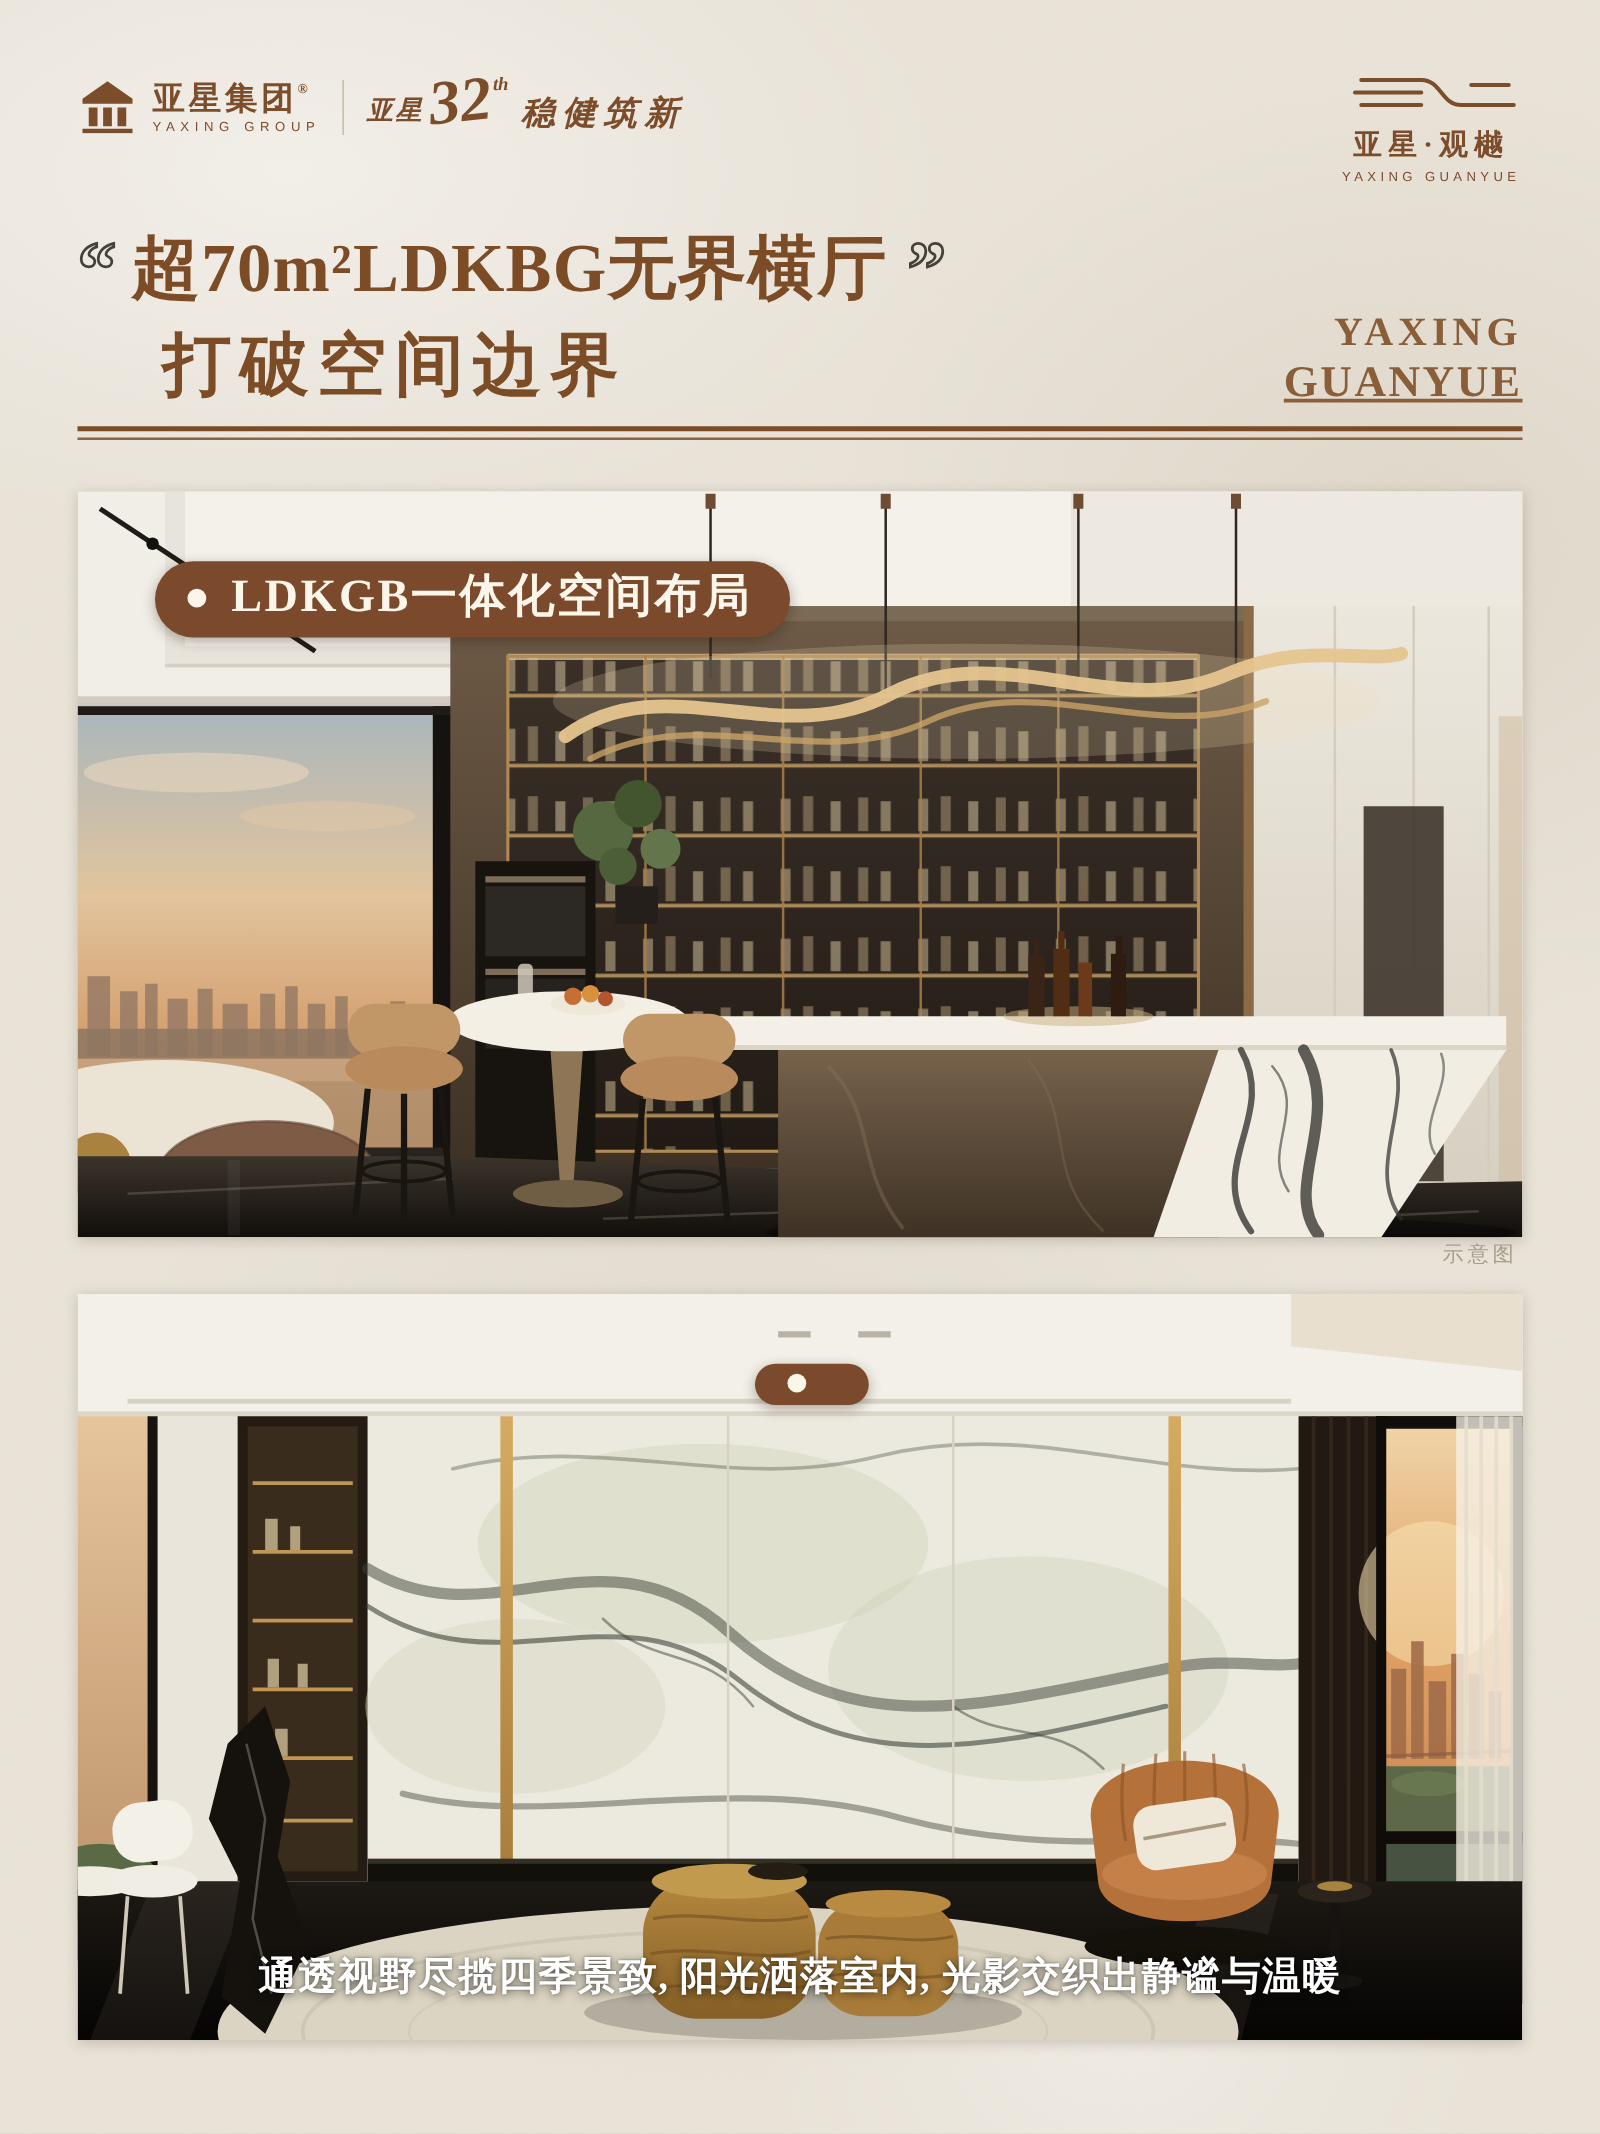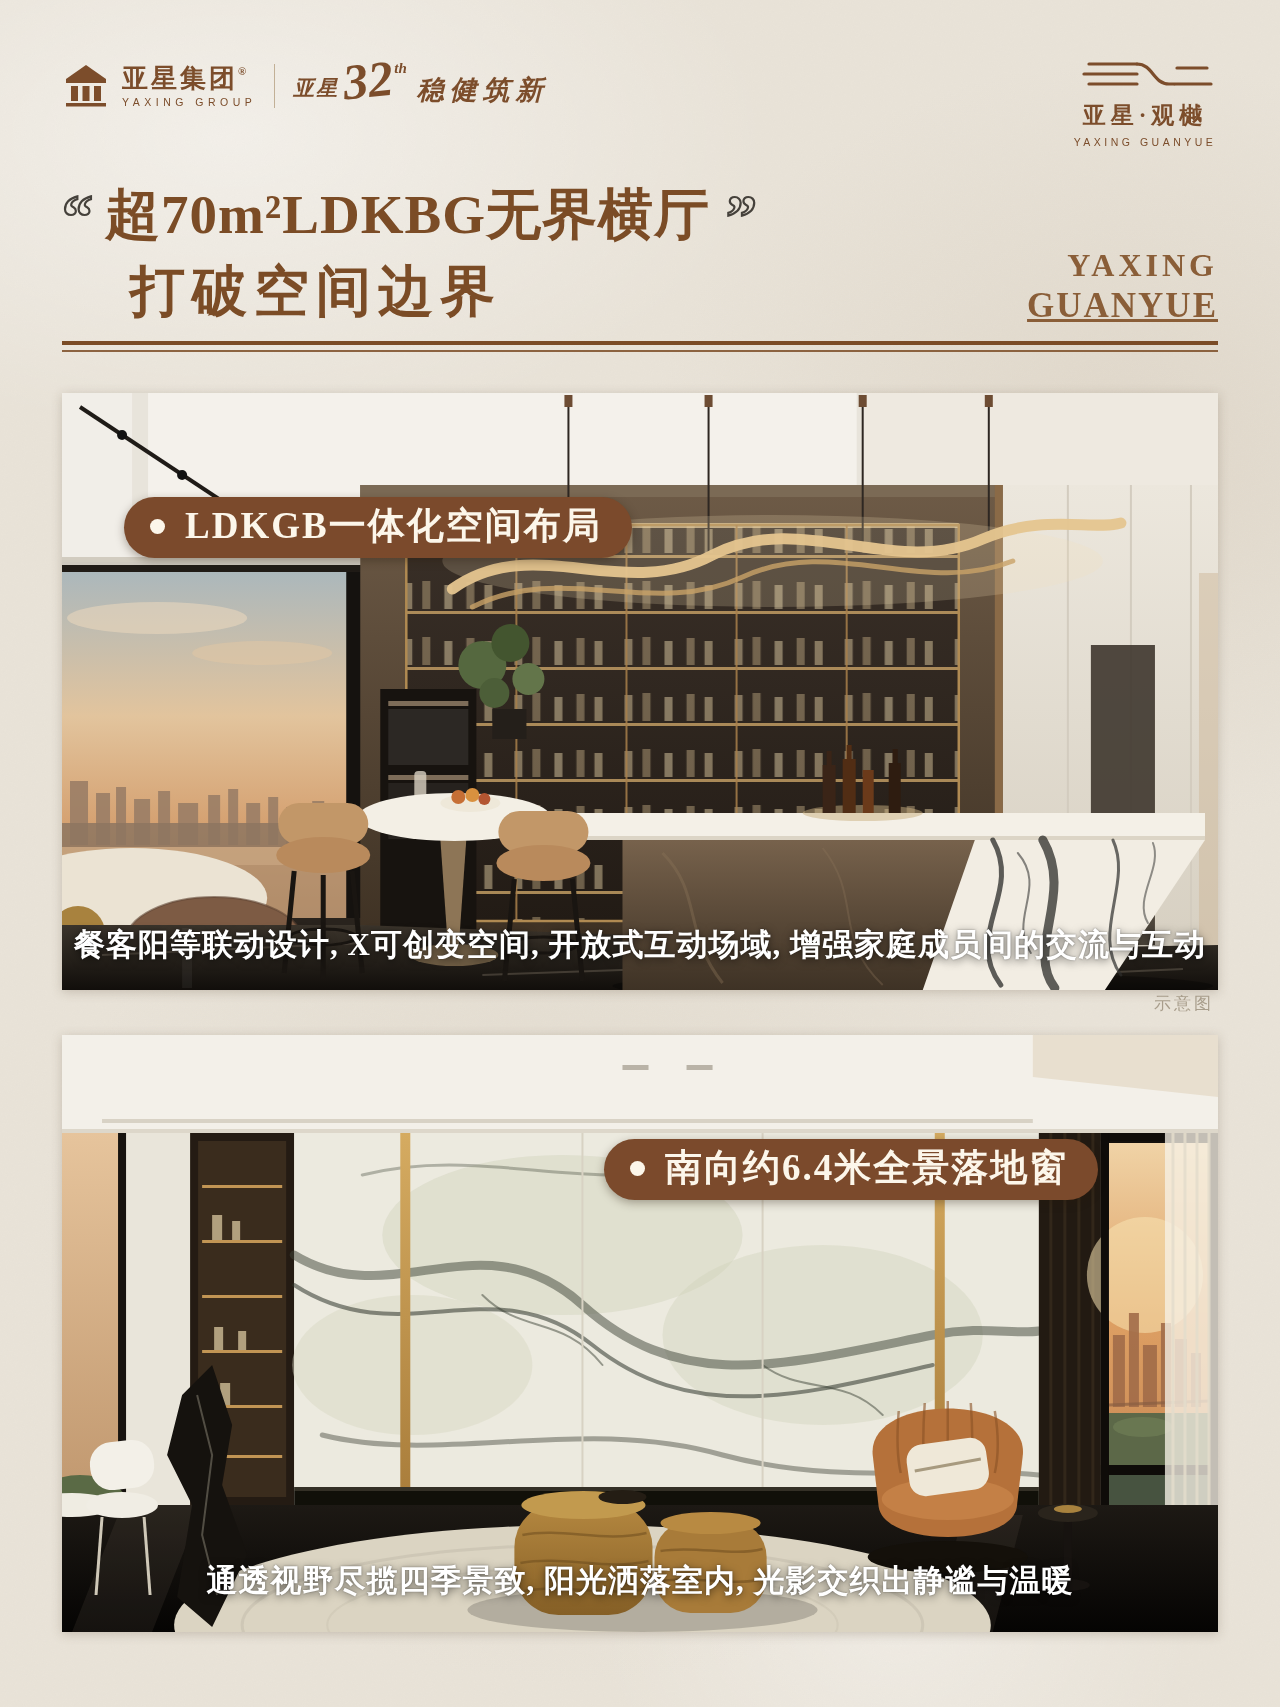--- a/index.html
+++ b/index.html
@@ -53,21 +53,21 @@
   .divider .l1{height:4px;background:#7b4c26;}
   .divider .l2{height:2px;background:#7b4c26;opacity:.85;margin-top:5px;}
 
   
   .figure{position:absolute;left:62px;width:1156px;height:597px;overflow:hidden;box-shadow:0 2px 10px rgba(90,75,55,.25);}
   .figure1{top:393px;}
   .figure2{top:1035px;}
   .figure svg{display:block;width:100%;height:100%;}
 
   .badge{position:absolute;display:inline-flex;align-items:center;background:#7b4a2c;
-         border-radius:32px;padding:8px 30px 10px 26px;box-shadow:0 3px 10px rgba(40,25,12,.35);margin-top:48px;}
+         border-radius:32px;padding:8px 30px 10px 26px;box-shadow:0 3px 10px rgba(40,25,12,.35);}
   .badge .dot{width:15px;height:15px;border-radius:50%;background:#fcf6ea;margin-right:20px;flex:0 0 auto;}
   .badge .btxt{font-size:37px;font-weight:bold;color:#fcf6ea;letter-spacing:2px;line-height:1.15;white-space:nowrap;}
   .badge1{left:62px;top:56px;}
   .badge2{left:542px;top:56px;}
 
   .caption{position:absolute;left:0;width:100%;text-align:center;color:#ffffff;
            font-size:31px;font-weight:600;letter-spacing:1px;white-space:nowrap;
            text-shadow:0 2px 8px rgba(0,0,0,.55), 0 0 2px rgba(0,0,0,.4);}
   .caption1{bottom:24px;}
   .caption2{bottom:30px;}
@@ -357,21 +357,20 @@
             <line x1="510" y1="486" x2="520" y2="588"></line>
         </g>
         <ellipse cx="481" cy="552" rx="33" ry="8" fill="none" stroke="#191511" stroke-width="3"></ellipse>
       </g>
     </svg>
 
     <div class="badge badge1">
       <span class="dot"></span>
       <span class="btxt">LDKGB一体化空间布局</span>
     </div>
-    <div class="caption caption1">餐客阳等联动设计, X可创变空间, 开放式互动场域, 增强家庭成员间的交流与互动</div>
   </div>
 
   <div class="watermark">示意图</div>
 
   <div class="figure figure2">
     <svg viewBox="0 0 1155 597" preserveAspectRatio="none">
       <defs>
         <linearGradient id="s2sky" x1="0" y1="0" x2="0" y2="1">
           <stop offset="0" stop-color="#e6c49c"></stop>
             <stop offset="1" stop-color="#b98f66"></stop>
@@ -554,18 +553,17 @@
       <g>
         <rect x="1001" y="478" width="8" height="72" fill="#171310"></rect>
         <ellipse cx="1005" cy="550" rx="22" ry="6" fill="#171310"></ellipse>
         <ellipse cx="1005" cy="478" rx="30" ry="9" fill="#2a241c"></ellipse>
         <ellipse cx="1005" cy="474" rx="14" ry="4" fill="#a8823e"></ellipse>
       </g>
     </svg>
 
     <div class="badge badge2">
       <span class="dot"></span>
-      <span class="btxt">南向约6.4米全景落地窗</span>
     </div>
     <div class="caption caption2">通透视野尽揽四季景致, 阳光洒落室内, 光影交织出静谧与温暖</div>
   </div>
 
 </div>
 
 </body></html>

